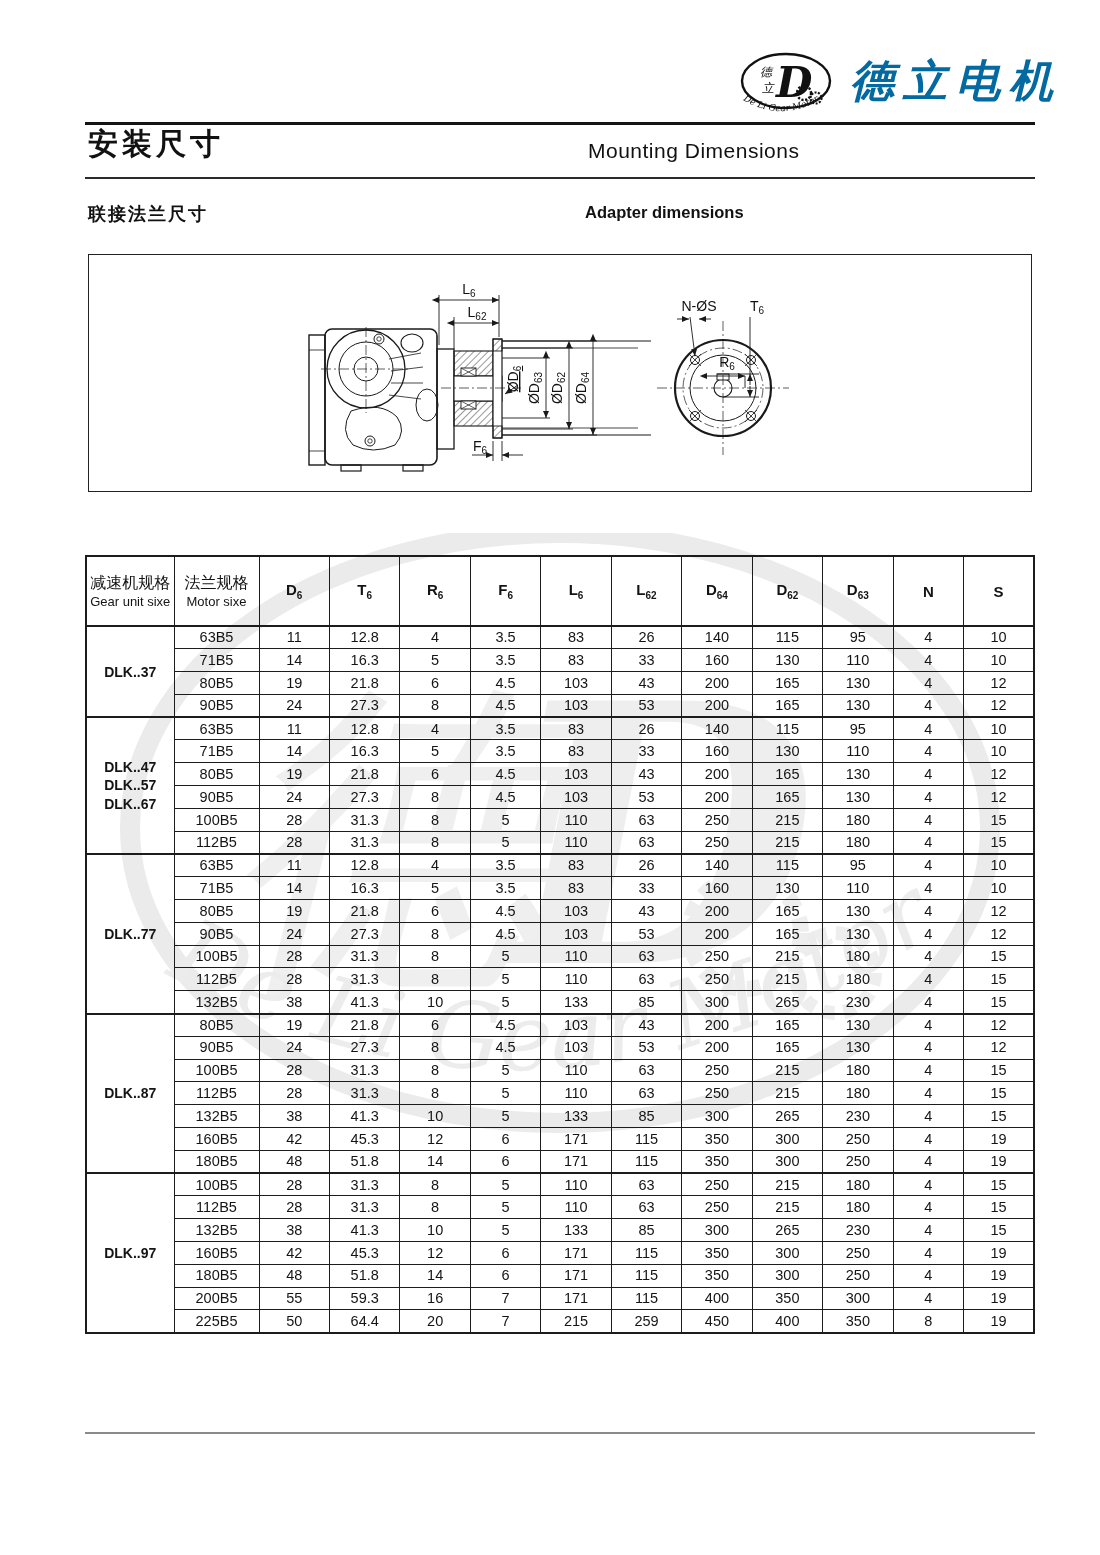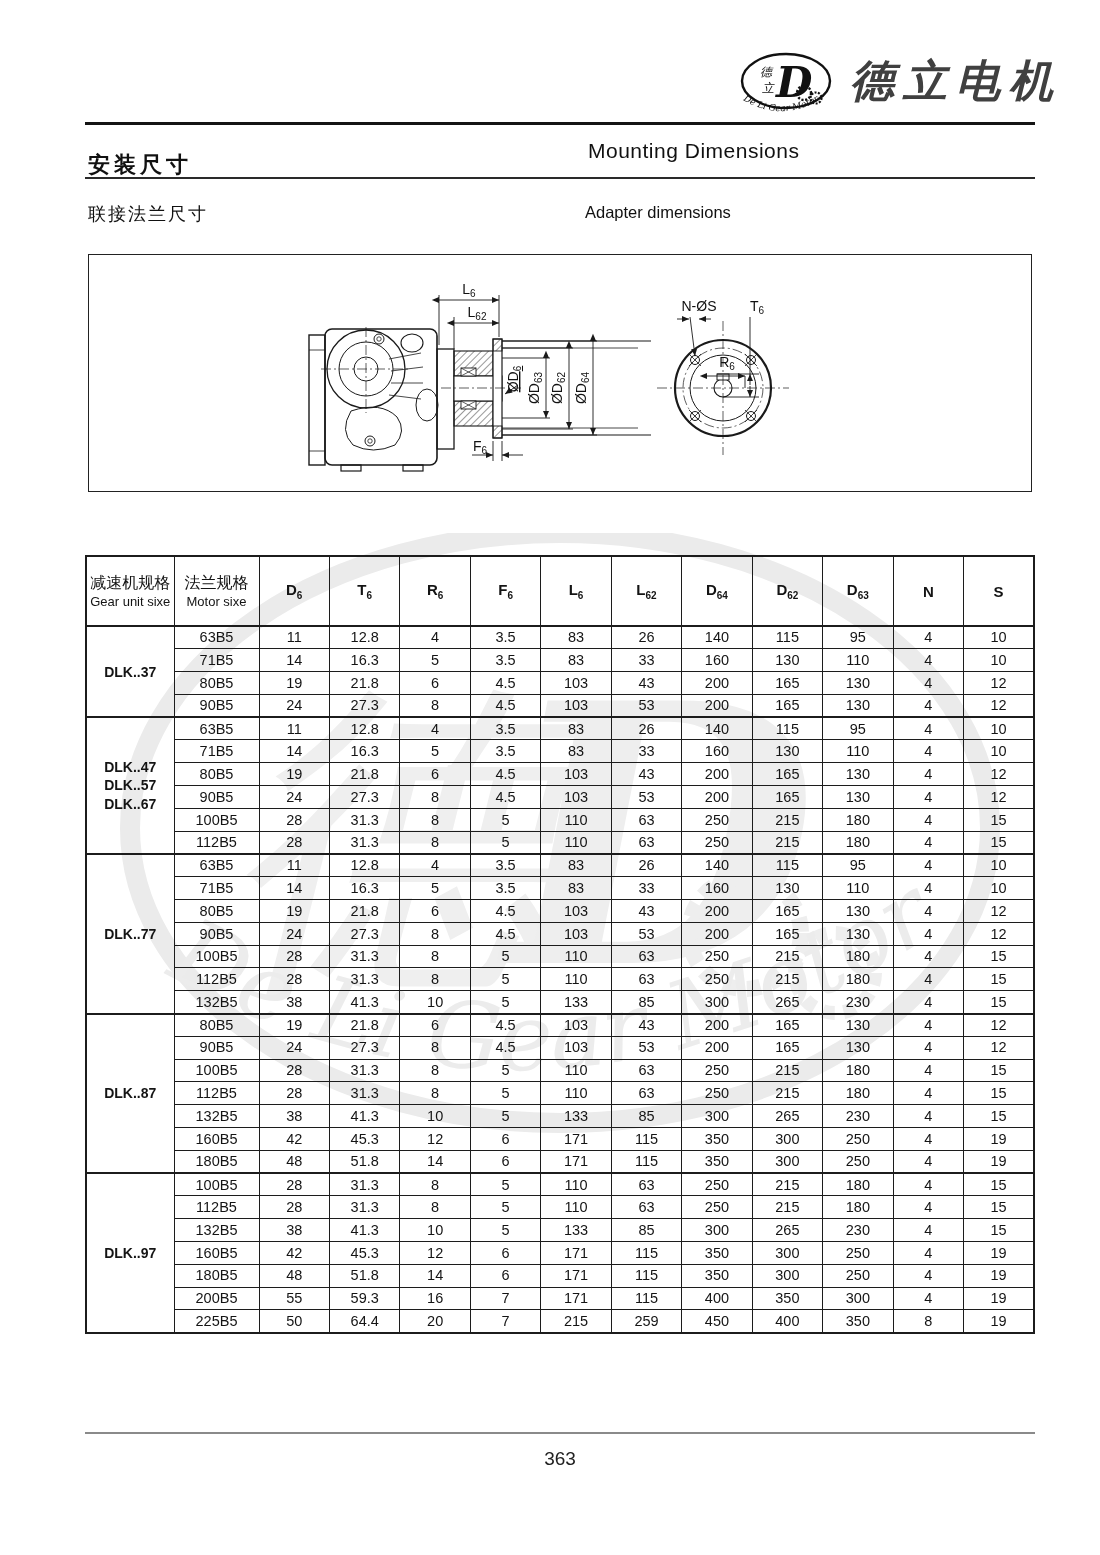--- a/index.html
+++ b/index.html
@@ -6,28 +6,28 @@
   html,body { background:#fff; }
   .page {
     position:relative; width:1100px; height:1555px; background:#fff;
     font-family:"Liberation Sans", sans-serif; color:#111; overflow:hidden;
   }
   
   .logo-oval { position:absolute; left:738px; top:48px; }
   .brand-cn {
     position:absolute; left:850px; top:52px; width:190px;
     font-family:"DejaVu Serif", serif; font-weight:bold; font-style:italic;
-    font-size:44px; letter-spacing:9px; white-space:nowrap; color:#404040;
+    font-size:44px; letter-spacing:9px; white-space:nowrap; color:#0369a1;
   }
   .rule1 { position:absolute; left:85px; top:122px; width:950px; height:3px; background:#141414; }
   .rule2 { position:absolute; left:85px; top:177px; width:950px; height:2px; background:#2a2a2a; }
-  .title-cn { position:absolute; left:88px; top:150px; font-size:22px; font-weight:600; letter-spacing:4px; }
+  .title-cn { position:absolute; left:88px; top:124px; font-size:30px; font-weight:600; letter-spacing:4px; }
   .title-en { position:absolute; left:588px; top:139px; font-size:21px; font-weight:normal; letter-spacing:0.5px; }
-  .sub-cn { position:absolute; left:88px; top:202px; font-size:18px; letter-spacing:2px; }
-  .sub-en { position:absolute; left:585px; top:203px; font-size:16.5px; font-weight:normal; }
+  .sub-cn { position:absolute; left:88px; top:202px; font-size:18px; letter-spacing:2px;font-weight:bold; }
+  .sub-en { position:absolute; left:585px; top:203px; font-size:16.5px; font-weight:bold; }
   
   .diagram-box {
     position:absolute; left:88px; top:254px; width:944px; height:238px;
     border:1px solid #222; background:#fff;
   }
   .diagram-box svg { display:block; }
   
   .watermark { position:absolute; left:105px; top:533px; z-index:0; }
   
   table.dims {
@@ -719,15 +719,14 @@
           <td class="val">450</td>
           <td class="val">400</td>
           <td class="val">350</td>
           <td class="val">8</td>
           <td class="val">19</td>
         </tr>
       </tbody>
   </table>
 
   <div class="footer-rule"></div>
-  <div class="page-number">363</div>
 
 </div>
 
 </body></html>

